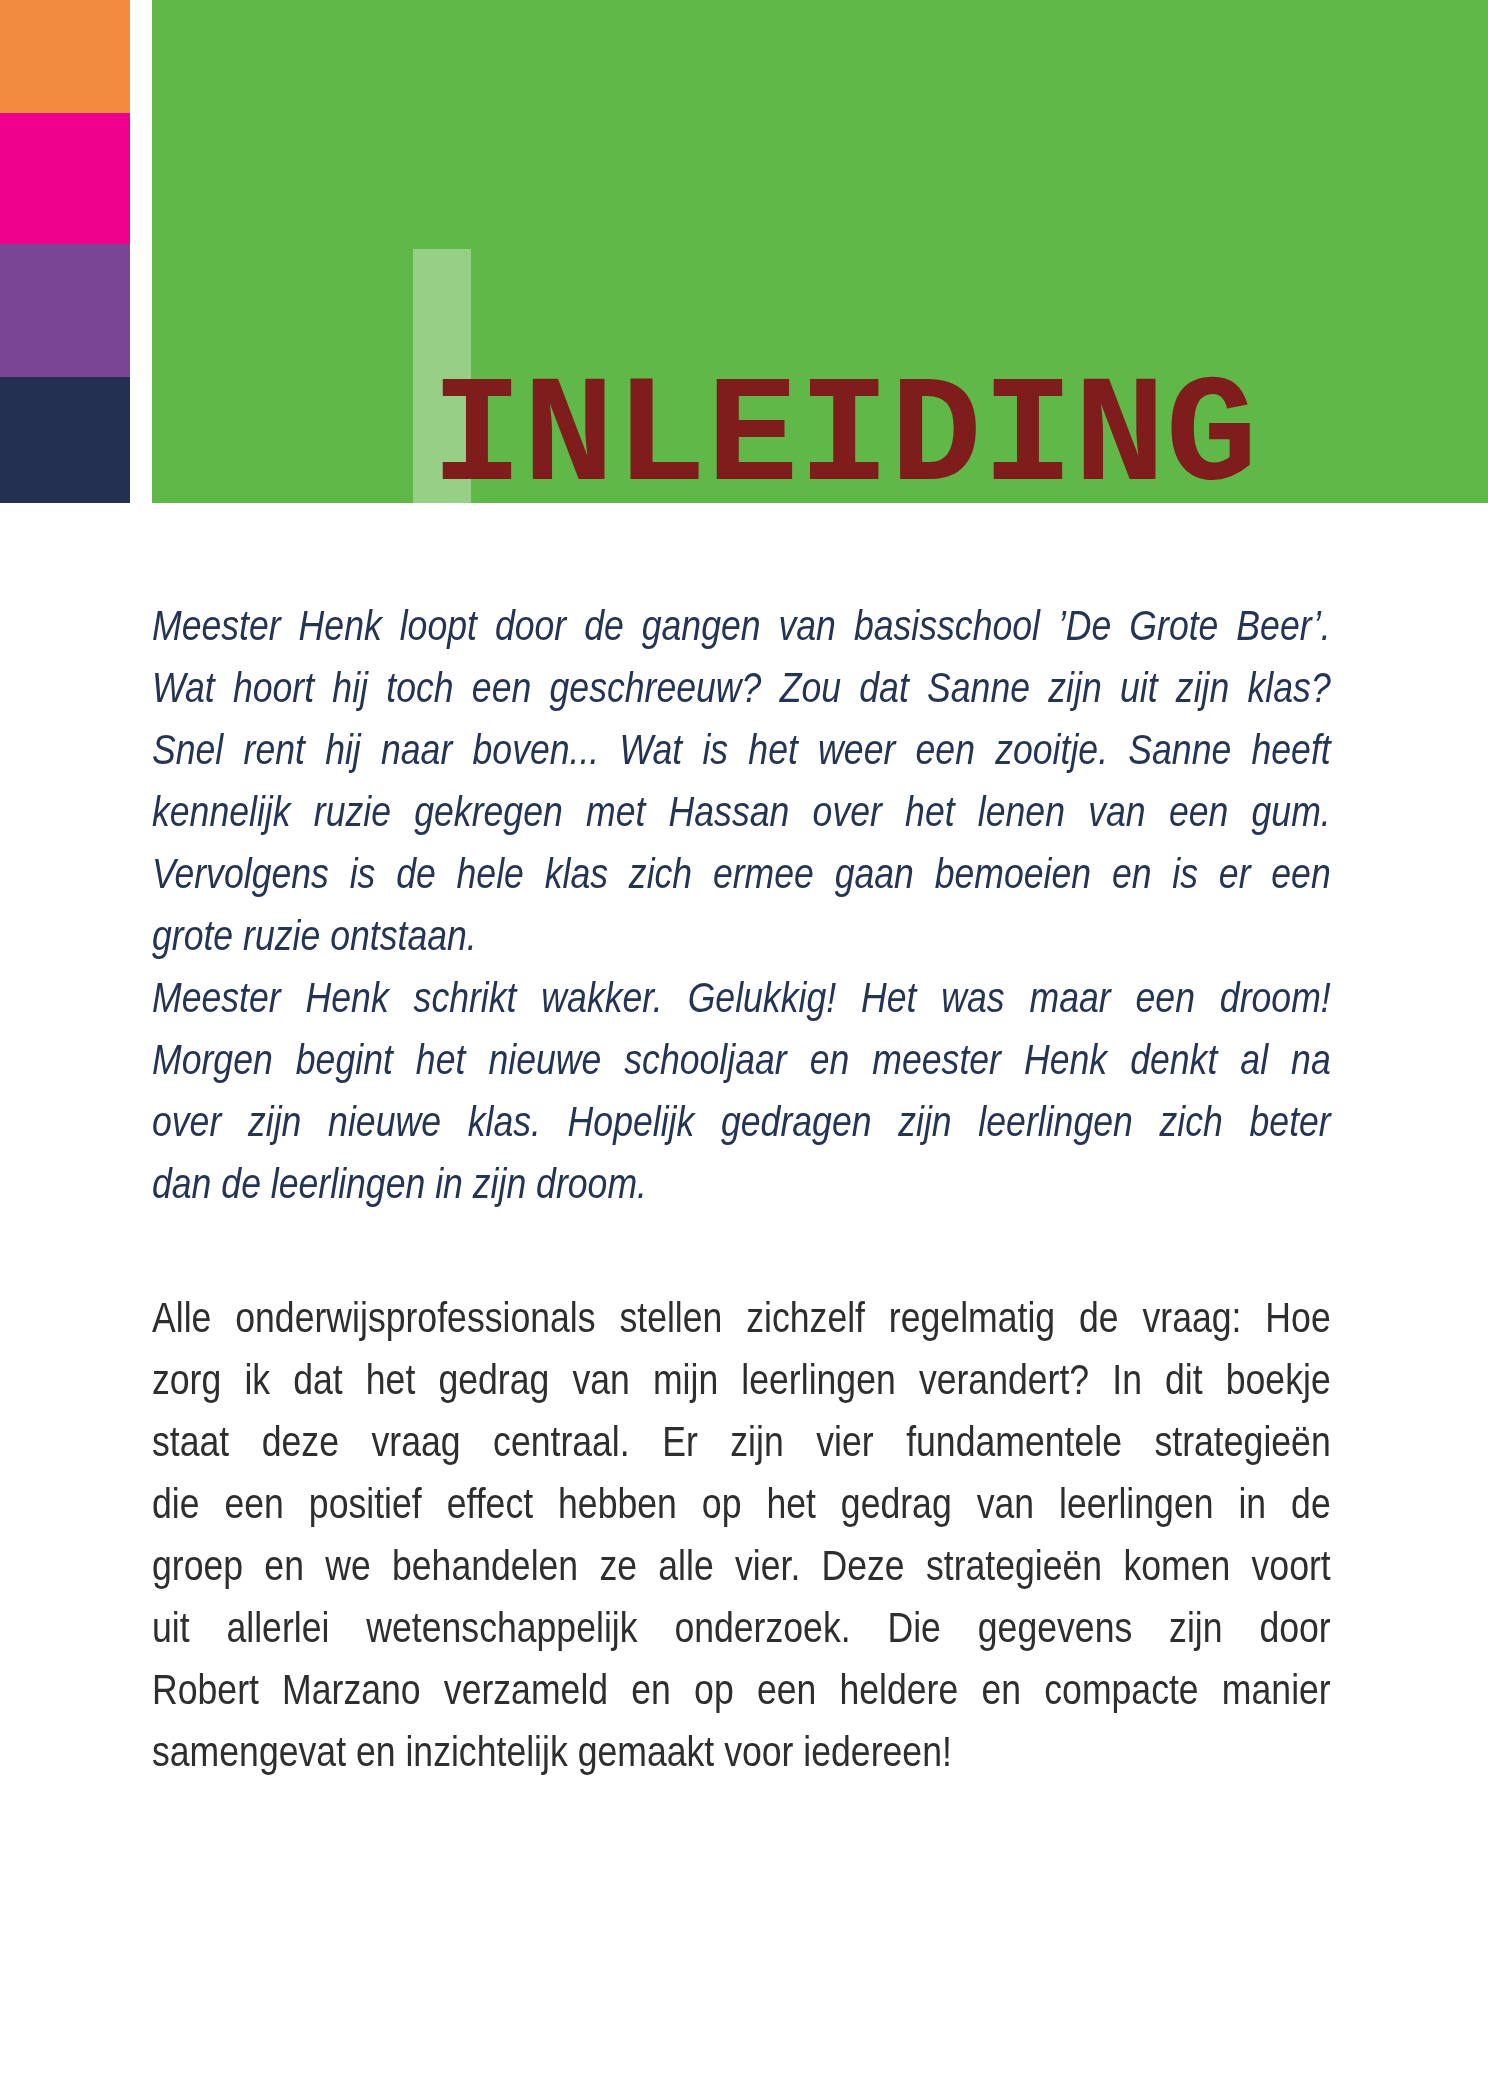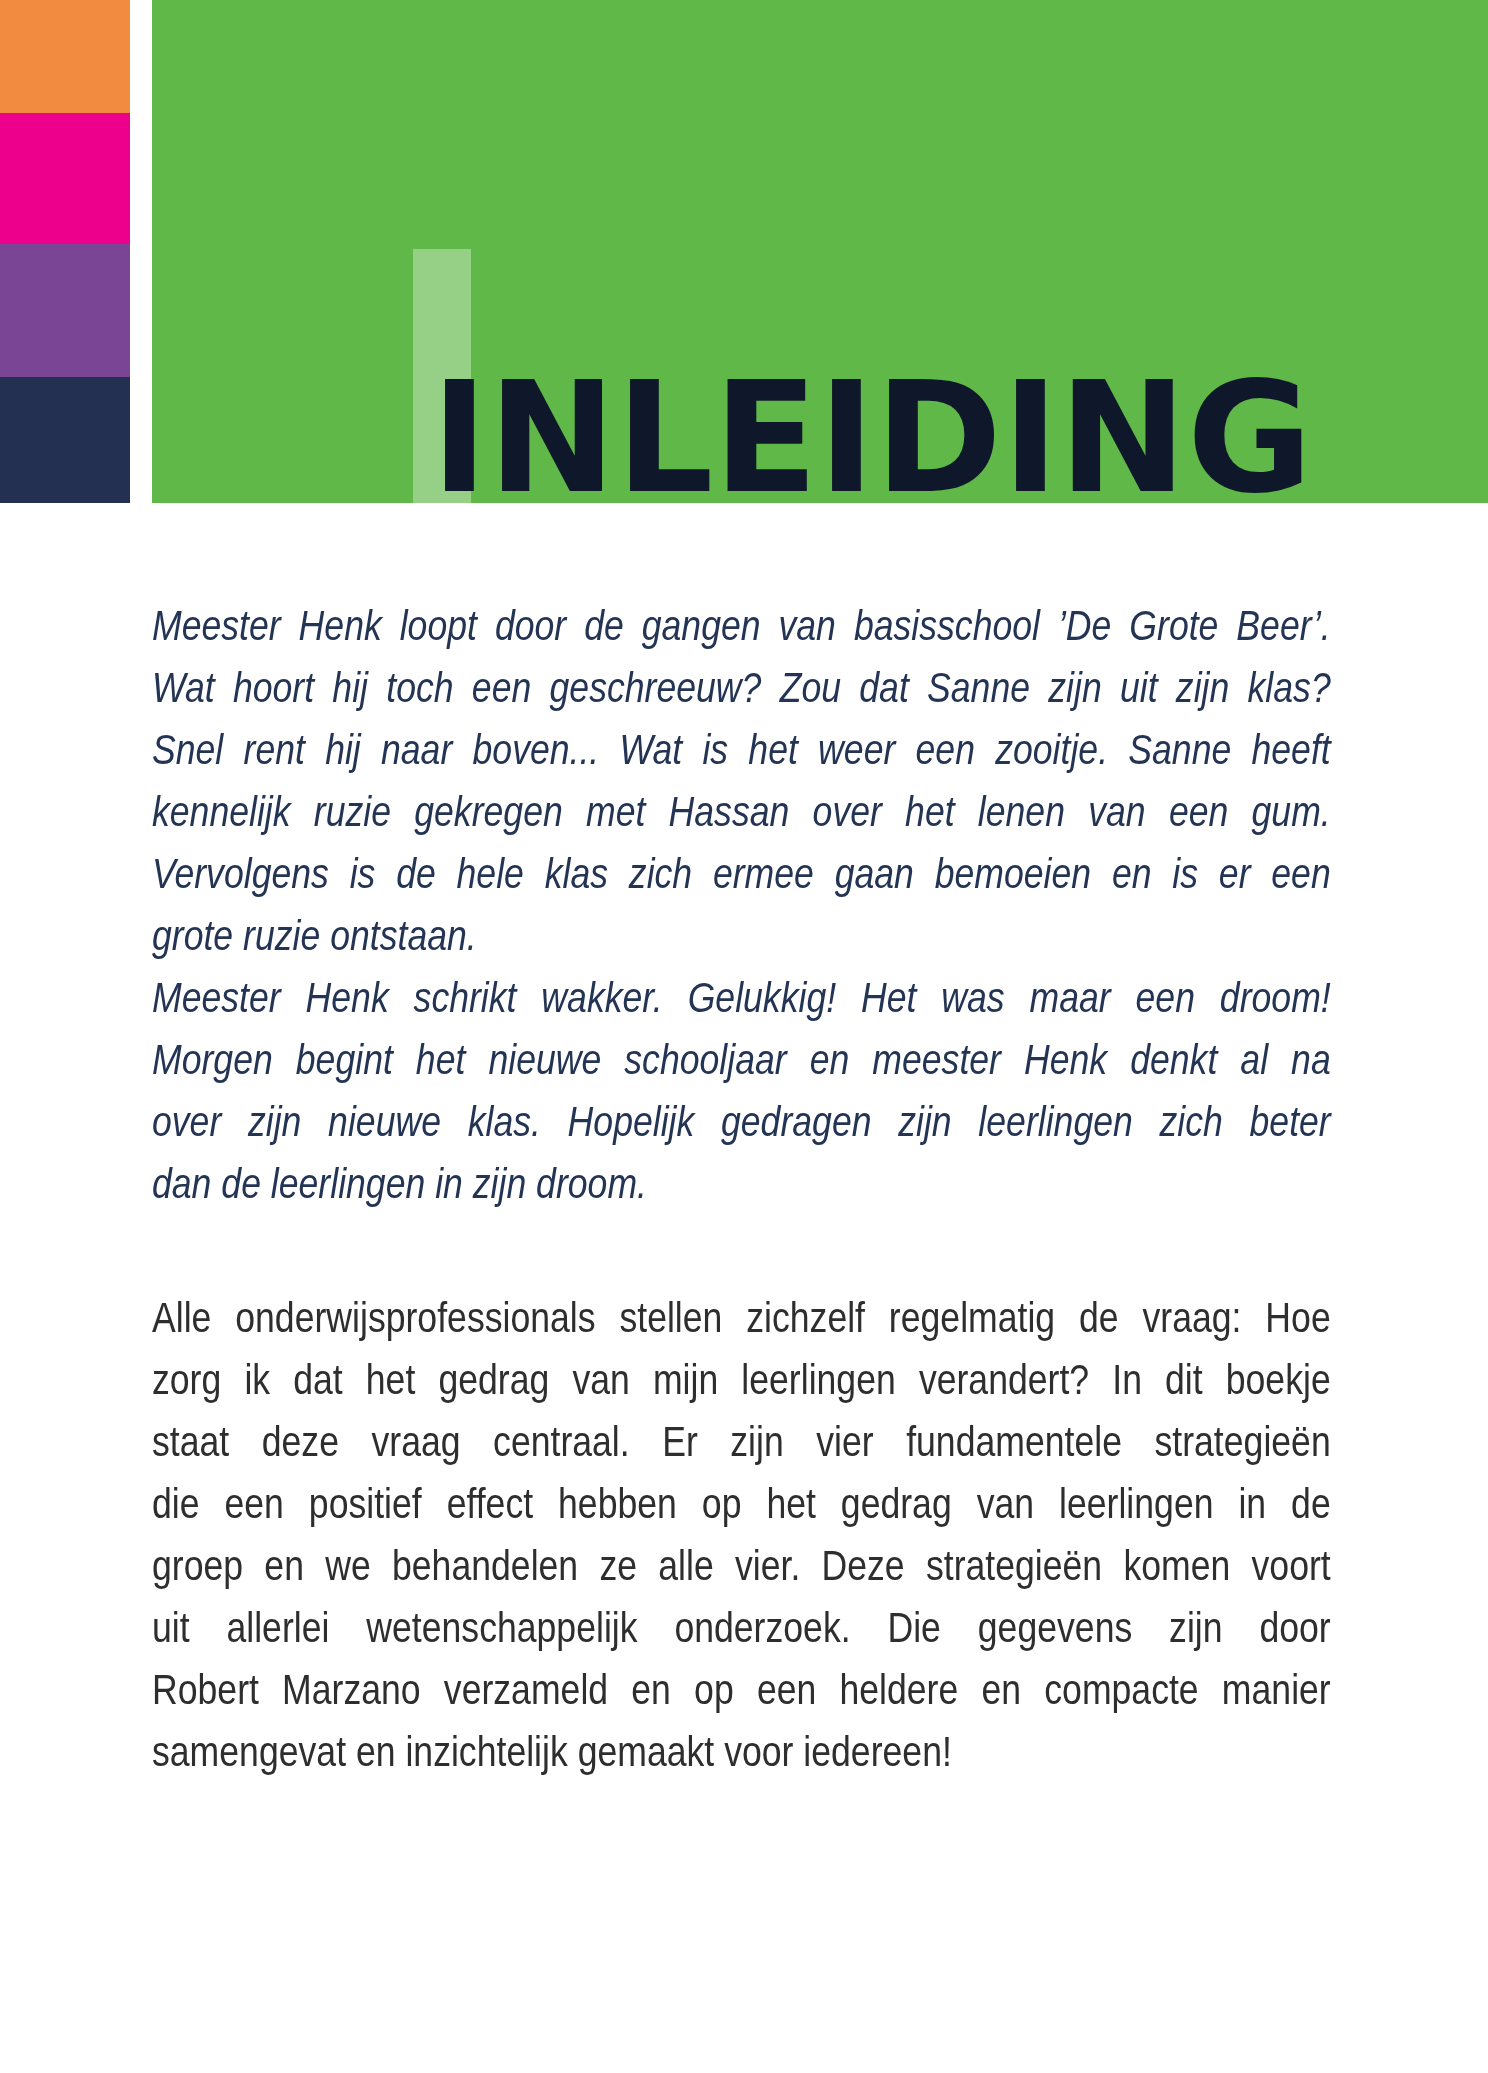--- a/index.html
+++ b/index.html
@@ -92,21 +92,21 @@
 
   <div class="stripe-column">
     <div class="stripe s0" style="background: rgb(242, 138, 64);"></div>
     <div class="stripe s1" style="background: rgb(236, 0, 140);"></div>
     <div class="stripe s2" style="background: rgb(123, 69, 150);"></div>
     <div class="stripe s3" style="background: rgb(35, 48, 81);"></div>
   </div>
 
   <div class="banner" style="background: rgb(95, 184, 72);">
     <div class="accent-bar"></div>
-    <h1 class="chapter-title" style="color: #0f172a;">INLEIDING</h1>
+    <h1 class="chapter-title" style="color: #7f1d1d; font-family: Liberation Mono, monospace;">INLEIDING</h1>
   </div>
 
   <div class="paragraph story" style="color: rgb(36, 52, 84);">
       <div class="tline">Meester Henk loopt door de gangen van basisschool ’De Grote Beer’.</div>
       <div class="tline">Wat hoort hij toch een geschreeuw? Zou dat Sanne zijn uit zijn klas?</div>
       <div class="tline">Snel rent hij naar boven... Wat is het weer een zooitje. Sanne heeft</div>
       <div class="tline">kennelijk ruzie gekregen met Hassan over het lenen van een gum.</div>
       <div class="tline">Vervolgens is de hele klas zich ermee gaan bemoeien en is er een</div>
       <div class="tline lastline">grote ruzie ontstaan.</div>
       <div class="tline">Meester Henk schrikt wakker. Gelukkig! Het was maar een droom!</div>

